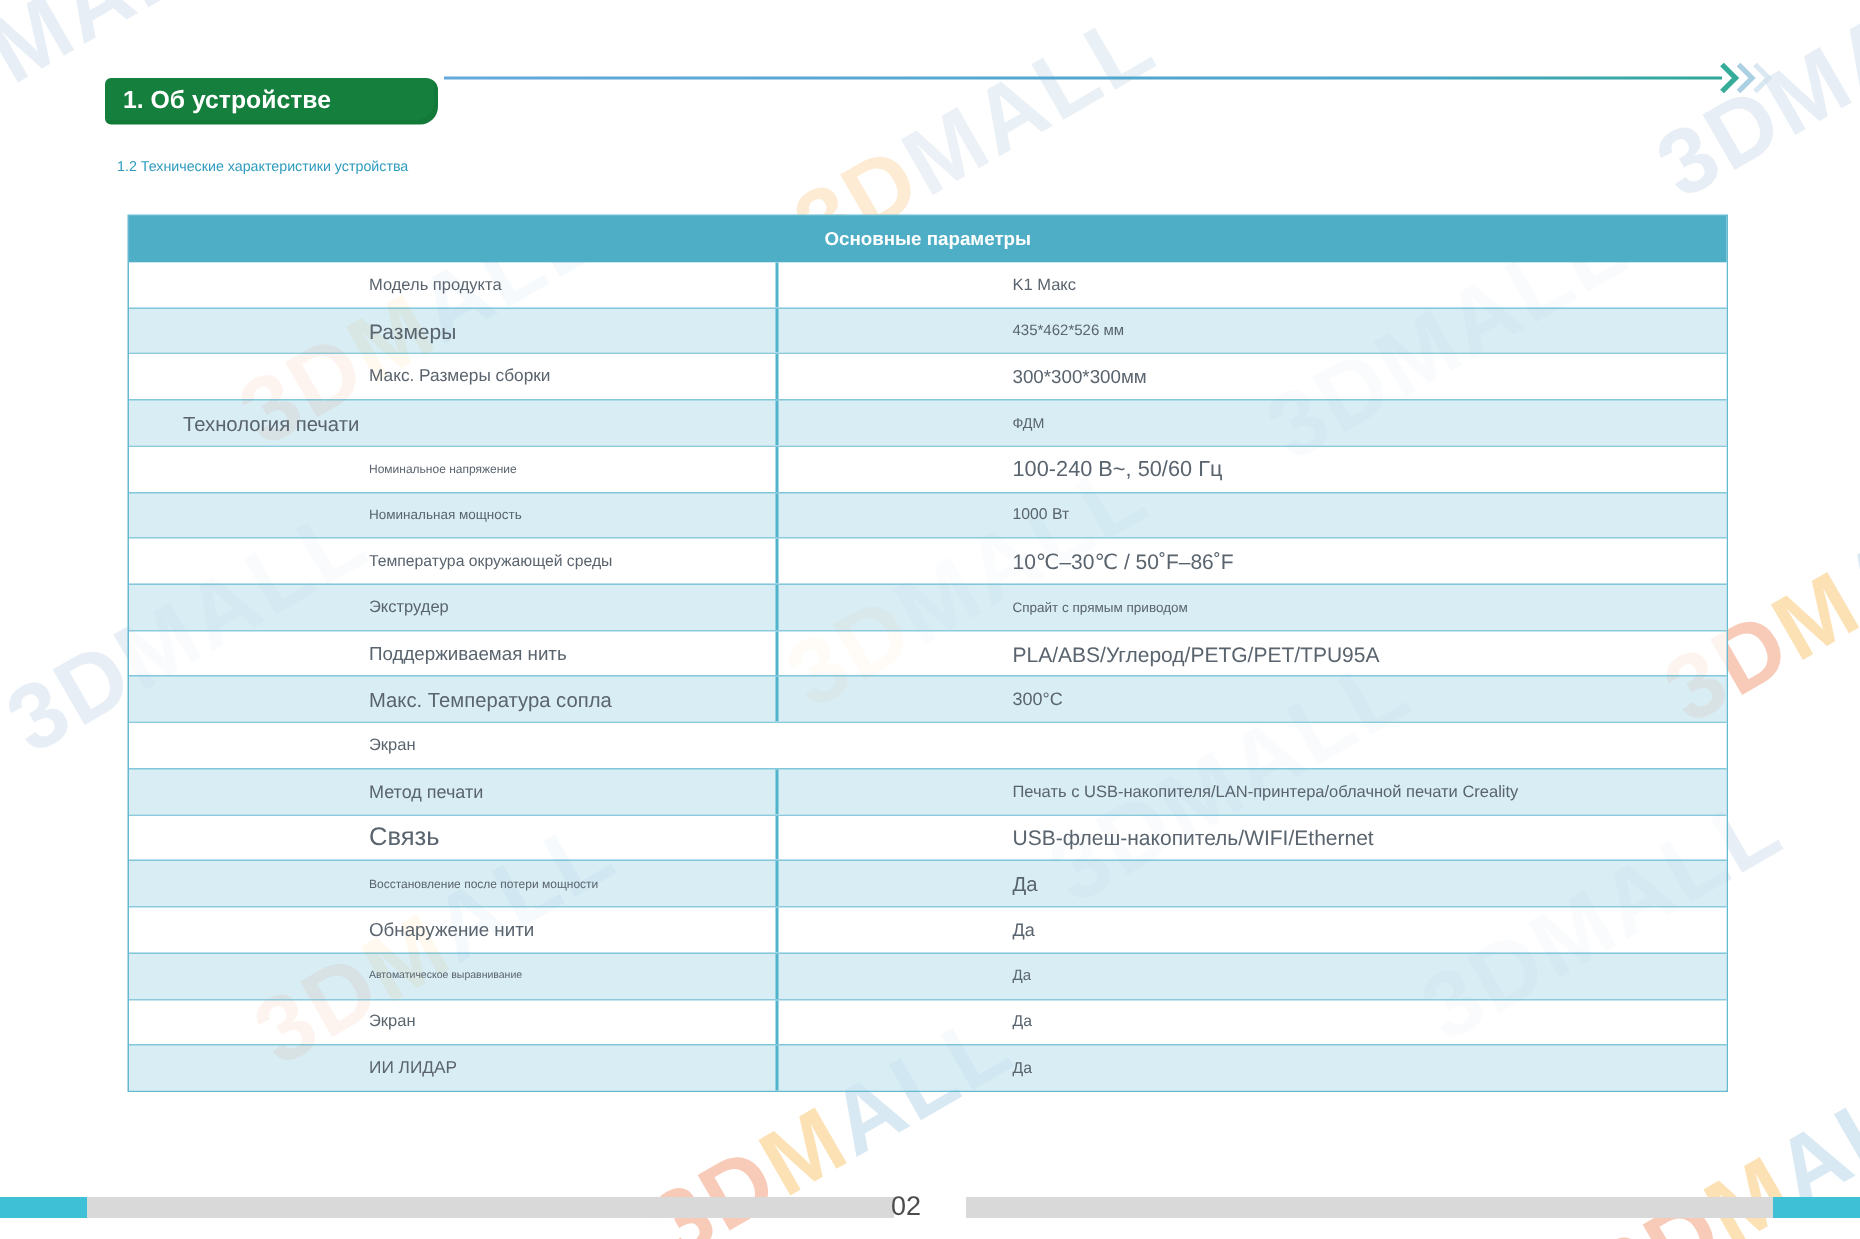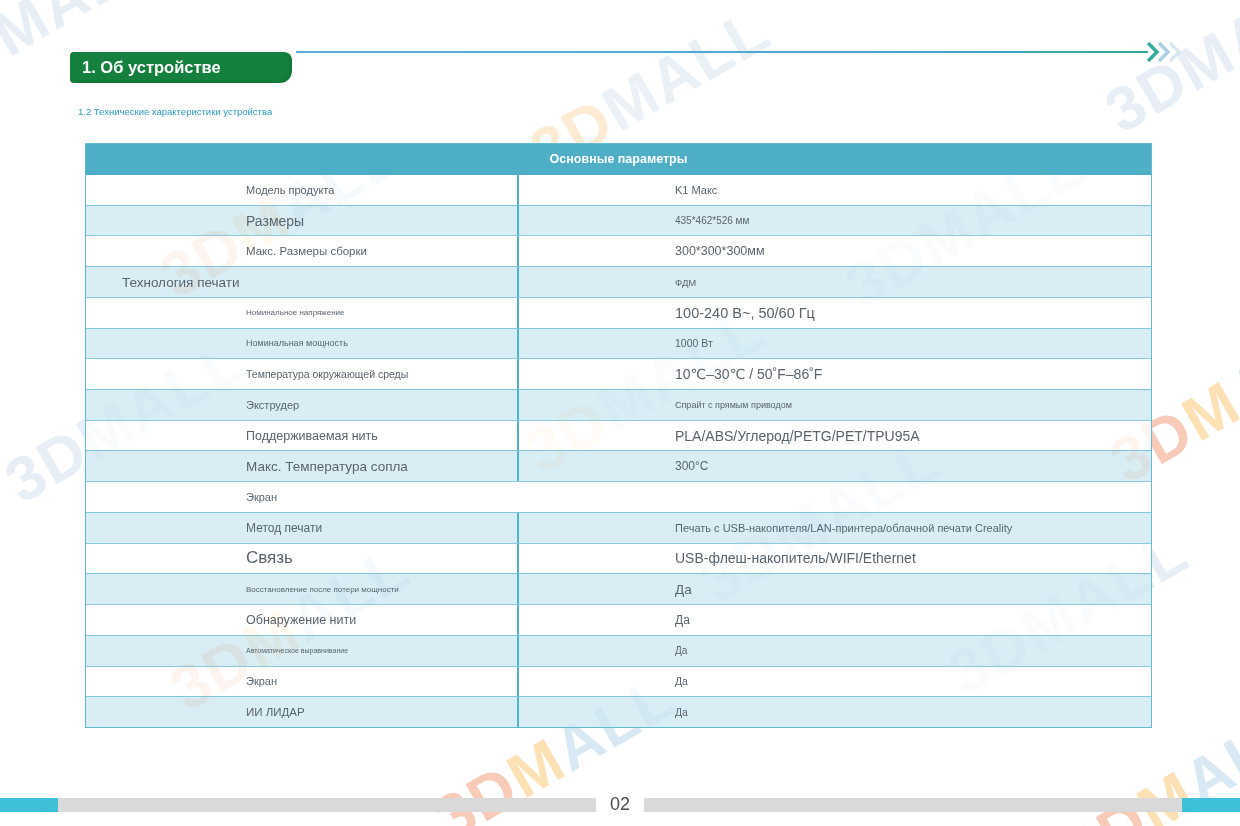--- a/index.html
+++ b/index.html
@@ -104,21 +104,21 @@
   .rows .spec-row:nth-child(17) .val{font-size:10.5px;}
   .rows .spec-row:nth-child(18) .val{font-size:10.5px;}
 
   
   .footer-bar{position:absolute;top:798px;height:14px;z-index:2;}
   .bar-teal-left {left:0;width:58px;background:#3ec1d6;}
   .bar-gray-left {left:58px;width:538px;background:#d9d9d9;}
   .bar-gray-right{left:644px;width:538px;background:#d9d9d9;}
   .bar-teal-right{left:1182px;width:58px;background:#3ec1d6;}
   .page-num{
-    position:absolute;left:596px;top:794px;width:48px;z-index:2;
+    position:absolute;left:580px;top:794px;width:48px;z-index:2;
     text-align:center;font-size:18px;color:#4c4c4c;
   }
 </style>
 </head>
 <body>
 
 <div class="page">
 
   <div class="watermarks" id="watermarks">
       <div class="wm wm-blue" style="left: 40px; top: 15px;"><span class="w1">3D</span><span class="w2">M</span><span class="w3">ALL</span></div>

